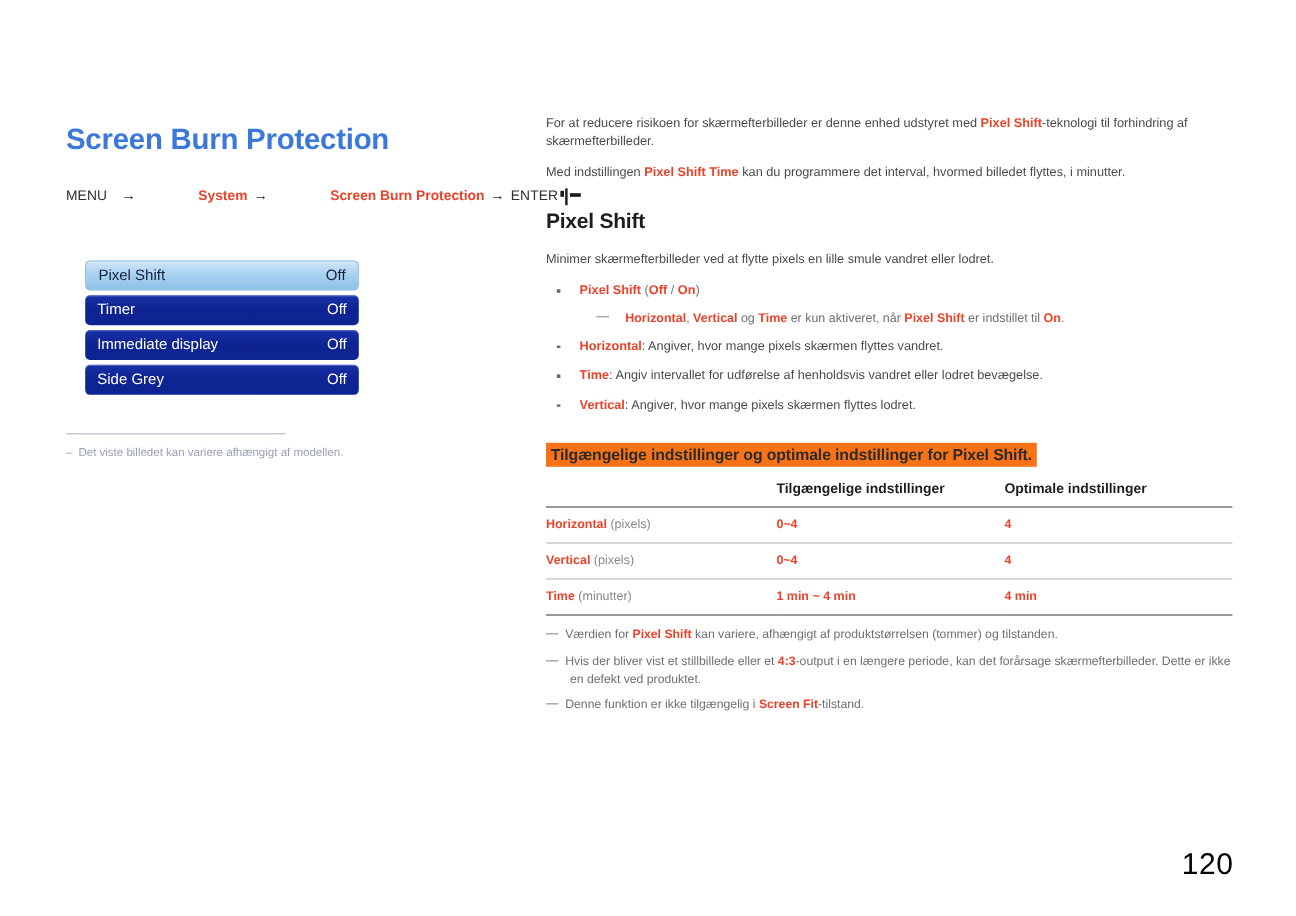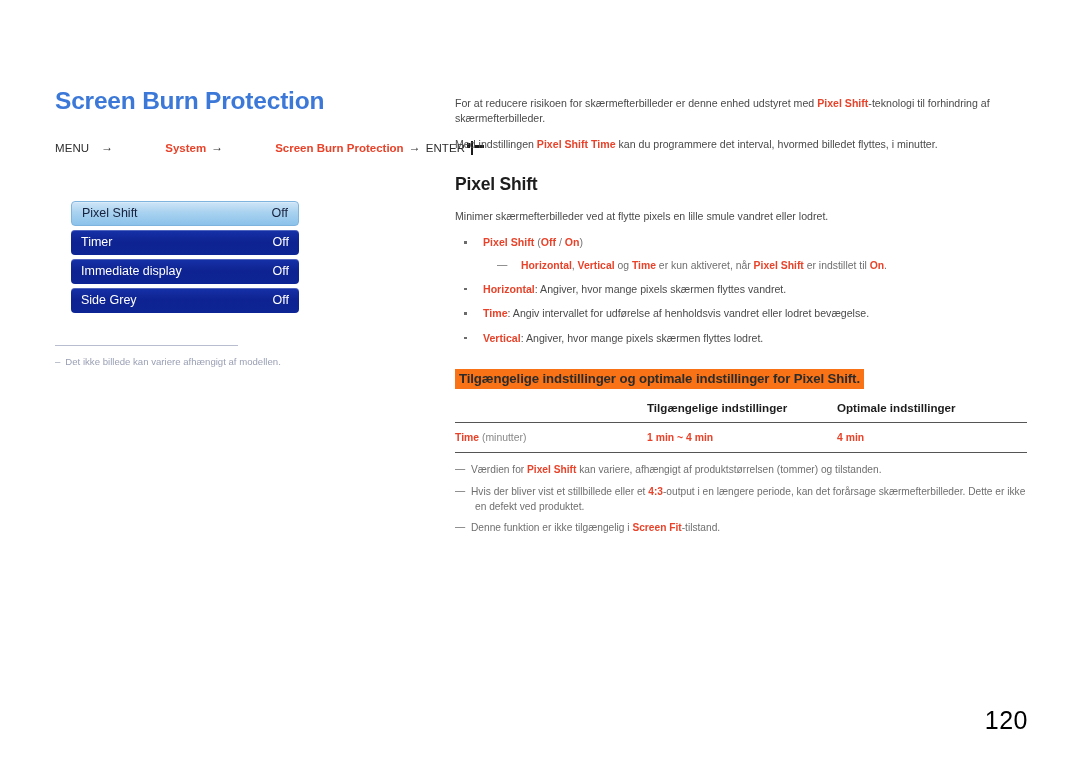--- a/index.html
+++ b/index.html
@@ -18,21 +18,21 @@
   }
   .page {
     position: absolute;
     inset: 0;
   }
 
   
   .left-col {
     position: absolute;
     left: 55px;
-    top: 88px;
+    top: 104px;
     width: 360px;
   }
   .page-title {
     font-size: 24.5px;
     font-weight: bold;
     color: #3b78d8;
     letter-spacing: -0.2px;
     line-height: 1.1;
     margin: 0;
   }
@@ -332,21 +332,21 @@
       <div class="osd-row">
         <span>Side Grey</span>
         <span class="val">Off</span>
       </div>
     </div>
 
     <div class="left-note">
       <div class="rule"></div>
       <div class="txt">
         <span class="dash">–</span>
-        <span>Det ikke billede kan variere afhængigt af modellen.</span>
+        <span>Det viste billedet kan variere afhængigt af modellen.</span>
       </div>
     </div>
   </div>
 
   <div class="right-col">
 
     <div class="intro">
       <p><span>For at reducere risikoen for skærmefterbilleder er denne enhed udstyret med </span><span class="r">Pixel Shift</span><span>-teknologi til forhindring af skærmefterbilleder.</span></p>
       <p><span>Med indstillingen </span><span class="r">Pixel Shift Time</span><span> kan du programmere det interval, hvormed billedet flyttes, i minutter.</span></p>
     </div>
@@ -375,20 +375,30 @@
     <div class="hl-heading">Tilgængelige indstillinger og optimale indstillinger for Pixel Shift.</div>
 
     <table class="spec">
       <tbody>
           <tr class="head">
         <th class="blank"></th>
         <th class="c1">Tilgængelige indstillinger</th>
         <th>Optimale indstillinger</th>
       </tr>
       <tr>
+        <td><span class="lbl">Horizontal</span><span class="unit"> (pixels)</span></td>
+        <td class="v">0~4</td>
+        <td class="v">4</td>
+      </tr>
+      <tr>
+        <td><span class="lbl">Vertical</span><span class="unit"> (pixels)</span></td>
+        <td class="v">0~4</td>
+        <td class="v">4</td>
+      </tr>
+      <tr>
         <td><span class="lbl">Time</span><span class="unit"> (minutter)</span></td>
         <td class="v">1 min ~ 4 min</td>
         <td class="v">4 min</td>
       </tr>
     </tbody>
       </table>
 
     <div class="footnotes">
       <div class="footnote">
         <span class="dash">—</span><span>Værdien for </span><span class="r">Pixel Shift</span><span> kan variere, afhængigt af produktstørrelsen (tommer) og tilstanden.</span>

